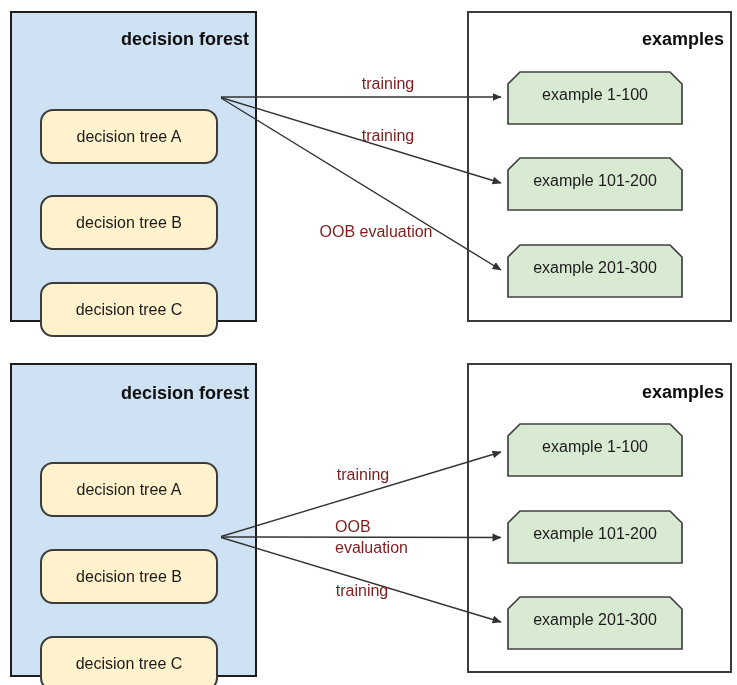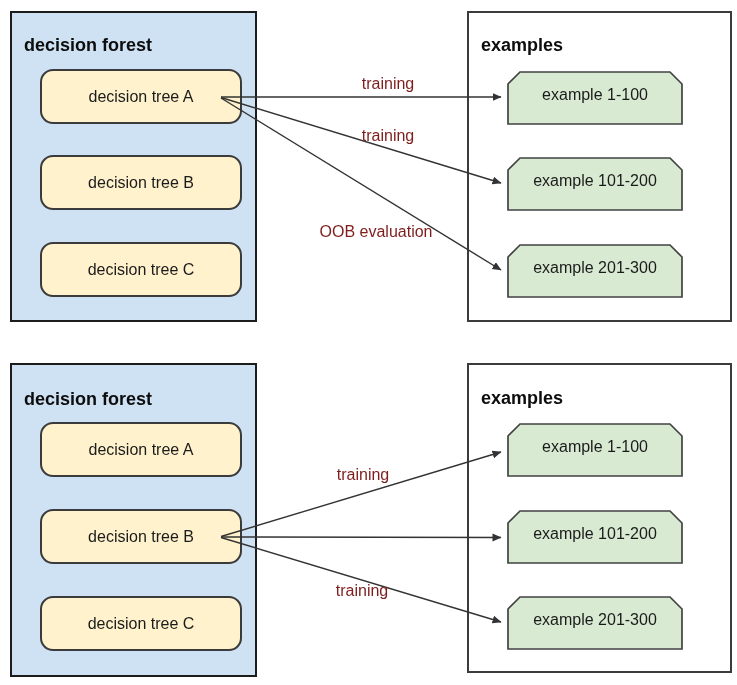--- a/index.html
+++ b/index.html
@@ -19,37 +19,38 @@
   }
   .forest-panel {
     background: #cfe2f3;
     border: 2px solid #1c1c1c;
   }
   .examples-panel {
     background: #ffffff;
     border: 2px solid #3b3b3b;
   }
   .panel-title {
-    margin: 12px;
+    margin: 6px;
     padding-top: 10px;
-    text-align: left;
+    text-align: right;
     font-size: 18px;
     font-weight: bold;
     color: #0d0d0d;
   }
   .tree-node {
     position: absolute;
     box-sizing: border-box;
-    width: 202px; height: 55px;
+    width: 178px; height: 55px;
     background: #fff2cc;
     border: 2px solid #3b3b3b;
     border-radius: 13px;
     display: flex; align-items: center; justify-content: center;
     font-size: 16px;
     z-index: 1;
+    margin-top: 40px;
   }
   .example-node {
     position: absolute;
     width: 176px; height: 48px;
     display: flex; align-items: center; justify-content: center;
     font-size: 16px;
     z-index: 1;
   }
   .example-node svg.node-shape {
     position: absolute;
@@ -168,15 +169,17 @@
     <line x1="221" y1="536.5" x2="501" y2="452" stroke="#333333" stroke-width="1.4" marker-end="url(#ah)"></line>
     <line x1="221" y1="537" x2="501" y2="537.5" stroke="#333333" stroke-width="1.4" marker-end="url(#ah)"></line>
     <line x1="221" y1="537.5" x2="501" y2="622" stroke="#333333" stroke-width="1.4" marker-end="url(#ah)"></line>
   </svg>
 
   <span class="arrow-label centered" style="left:388px; top:74px;">training</span>
   <span class="arrow-label centered" style="left:388px; top:126px;">training</span>
   <span class="arrow-label centered" style="left:376px; top:222px;">OOB evaluation</span>
 
   <span class="arrow-label centered" style="left:363px; top:465px;">training</span>
+  <span class="arrow-label two-line" style="left:335px; top:516px;">OOB
+evaluation</span>
   <span class="arrow-label centered" style="left:362px; top:581px;">training</span>
 
 </div>
 
 </body></html>

